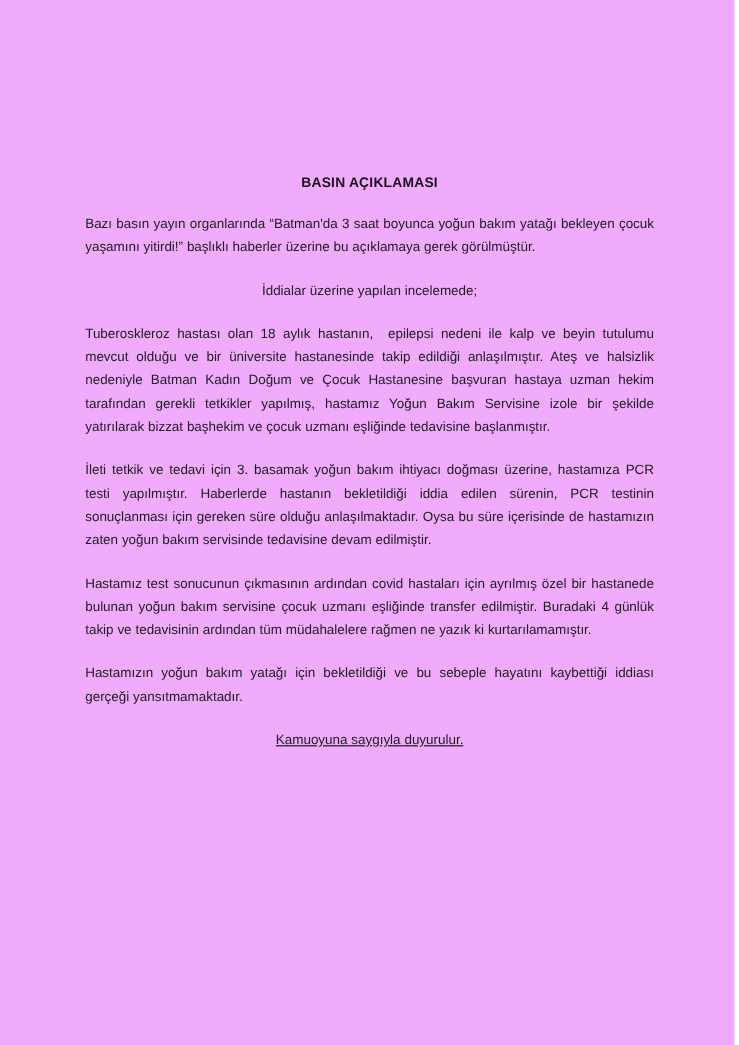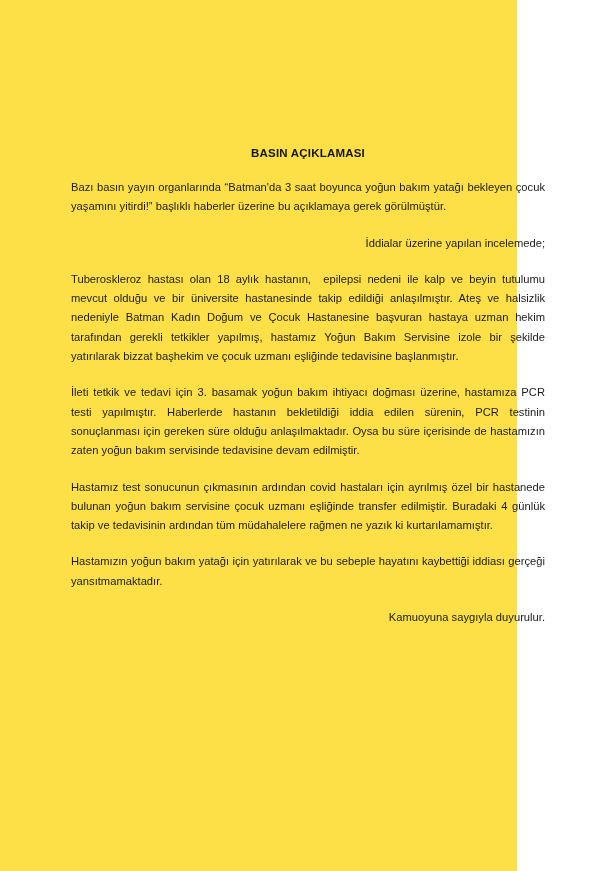--- a/index.html
+++ b/index.html
@@ -12,23 +12,23 @@
     height: 871px;
     background: #ffffff;
     font-family: "Liberation Sans", sans-serif;
     color: #1c1c1c;
     overflow: hidden;
     -webkit-font-smoothing: antialiased;
   }
 
   .page {
     position: relative;
-    width: 517px;
+    width: 612px;
     height: 871px;
-    background: #fde047;
+    background: #f0abfc;
     box-sizing: border-box;
   }
 
   .doc-body {
     position: absolute;
     left: 71px;
     top: 146px;
     width: 474px;
   }
 
@@ -48,25 +48,26 @@
     text-align: justify;
     text-justify: inter-word;
     color: #1c1c1c;
     margin: 0 0 17px 0;
     white-space: pre-wrap;
     word-spacing: 0.1px;
   }
 
   .para:last-child {
     margin-bottom: 0;
+    text-decoration: underline;
   }
 
   
   .para.short {
-    text-align: right;
+    text-align: center;
   }
 </style>
 </head>
 <body>
 
 <div class="page">
 
   <div class="doc-body">
 
     <h1 class="doc-title">BASIN AÇIKLAMASI</h1>
@@ -74,19 +75,19 @@
     <p class="para">Bazı basın yayın organlarında “Batman'da 3 saat boyunca yoğun bakım yatağı bekleyen çocuk yaşamını yitirdi!” başlıklı haberler üzerine bu açıklamaya gerek görülmüştür.</p>
 
     <p class="para short">İddialar üzerine yapılan incelemede;</p>
 
     <p class="para">Tuberoskleroz hastası olan 18 aylık hastanın,  epilepsi nedeni ile kalp ve beyin tutulumu mevcut olduğu ve bir üniversite hastanesinde takip edildiği anlaşılmıştır. Ateş ve halsizlik nedeniyle Batman Kadın Doğum ve Çocuk Hastanesine başvuran hastaya uzman hekim tarafından gerekli tetkikler yapılmış, hastamız Yoğun Bakım Servisine izole bir şekilde yatırılarak bizzat başhekim ve çocuk uzmanı eşliğinde tedavisine başlanmıştır.</p>
 
     <p class="para">İleti tetkik ve tedavi için 3. basamak yoğun bakım ihtiyacı doğması üzerine, hastamıza PCR testi yapılmıştır. Haberlerde hastanın bekletildiği iddia edilen sürenin, PCR testinin sonuçlanması için gereken süre olduğu anlaşılmaktadır. Oysa bu süre içerisinde de hastamızın zaten yoğun bakım servisinde tedavisine devam edilmiştir.</p>
 
     <p class="para">Hastamız test sonucunun çıkmasının ardından covid hastaları için ayrılmış özel bir hastanede bulunan yoğun bakım servisine çocuk uzmanı eşliğinde transfer edilmiştir. Buradaki 4 günlük takip ve tedavisinin ardından tüm müdahalelere rağmen ne yazık ki kurtarılamamıştır.</p>
 
-    <p class="para">Hastamızın yoğun bakım yatağı için yatırılarak ve bu sebeple hayatını kaybettiği iddiası gerçeği yansıtmamaktadır.</p>
+    <p class="para">Hastamızın yoğun bakım yatağı için bekletildiği ve bu sebeple hayatını kaybettiği iddiası gerçeği yansıtmamaktadır.</p>
 
     <p class="para short">Kamuoyuna saygıyla duyurulur.</p>
 
   </div>
 
 </div>
 
 </body></html>

